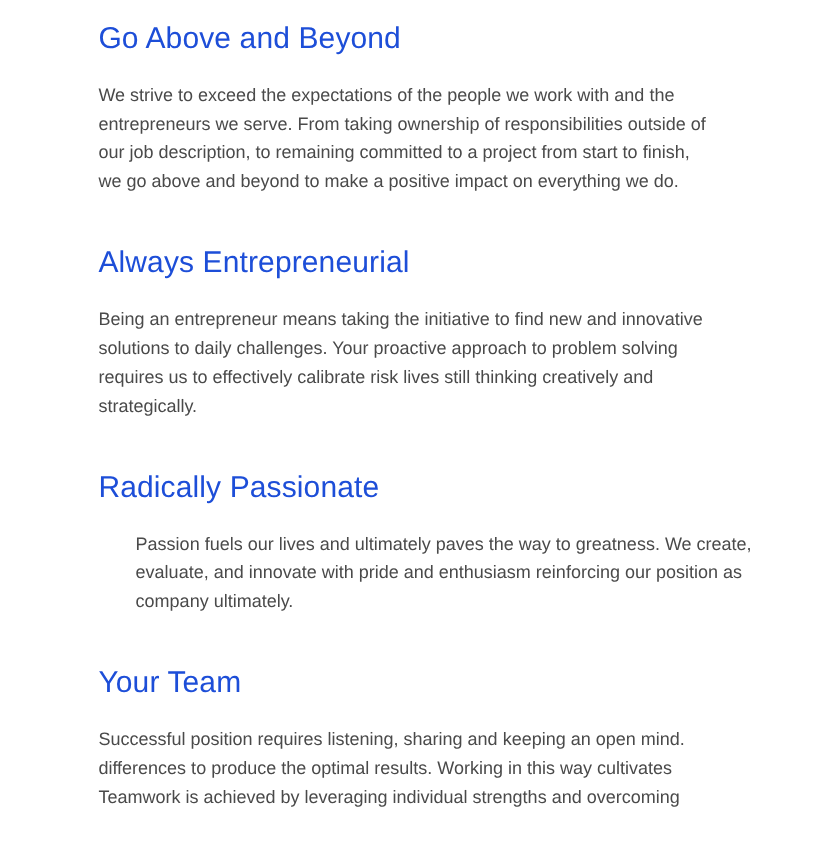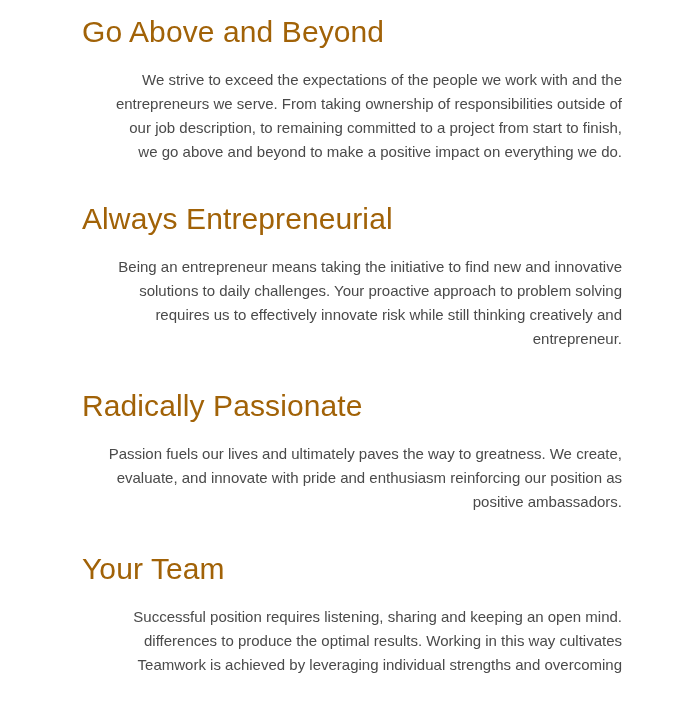--- a/index.html
+++ b/index.html
@@ -21,37 +21,37 @@
     }
     .section {
       position: absolute;
       left: 0;
       width: 540px;
     }
     .section h2 {
       margin: 0;
       font-family: "Liberation Sans", sans-serif;
       font-weight: normal;
-      font-size: 30px;
+      font-size: 25px;
       line-height: 32px;
-      color: #a16207;
+      color: #1d4ed8;
       letter-spacing: 0.1px;
       white-space: nowrap;
     }
     .section p {
       margin: 0;
       position: absolute;
       left: 0;
       width: 540px;
       font-family: "Liberation Sans", sans-serif;
       font-size: 15px;
       line-height: 24px;
       color: #4a4a4a;
     }
-    .line { display: block; white-space: nowrap; text-align: right; }
+    .line { display: block; white-space: nowrap; }
   </style>
 </head>
 <body>
 
 <div class="content">
 
   <div class="section" style="top:16px;">
     <h2>Go Above and Beyond</h2>
     <p style="top:52px;">
       <span class="line">We strive to exceed the expectations of the people we work with and the</span>
@@ -59,31 +59,31 @@
       <span class="line">our job description, to remaining committed to a project from start to finish,</span>
       <span class="line">we go above and beyond to make a positive impact on everything we do.</span>
     </p>
   </div>
 
   <div class="section" style="top:203px;">
     <h2>Always Entrepreneurial</h2>
     <p style="top:52px;">
       <span class="line">Being an entrepreneur means taking the initiative to find new and innovative</span>
       <span class="line">solutions to daily challenges. Your proactive approach to problem solving</span>
-      <span class="line">requires us to effectively innovate risk while still thinking creatively and</span>
-      <span class="line">entrepreneur.</span>
+      <span class="line">requires us to effectively calibrate risk lives still thinking creatively and</span>
+      <span class="line">strategically.</span>
     </p>
   </div>
 
   <div class="section" style="top:390px;">
     <h2>Radically Passionate</h2>
-    <p style="top:52px;">
+    <p style="top:52px;margin-left:31px;">
       <span class="line">Passion fuels our lives and ultimately paves the way to greatness. We create,</span>
       <span class="line">evaluate, and innovate with pride and enthusiasm reinforcing our position as</span>
-      <span class="line">positive ambassadors.</span>
+      <span class="line">company ultimately.</span>
     </p>
   </div>
 
   <div class="section" style="top:553px;">
     <h2>Your Team</h2>
     <p style="top:52px;">
       <span class="line">Successful position requires listening, sharing and keeping an open mind.</span>
       <span class="line">differences to produce the optimal results. Working in this way cultivates</span>
       <span class="line">Teamwork is achieved by leveraging individual strengths and overcoming</span>
     </p>

